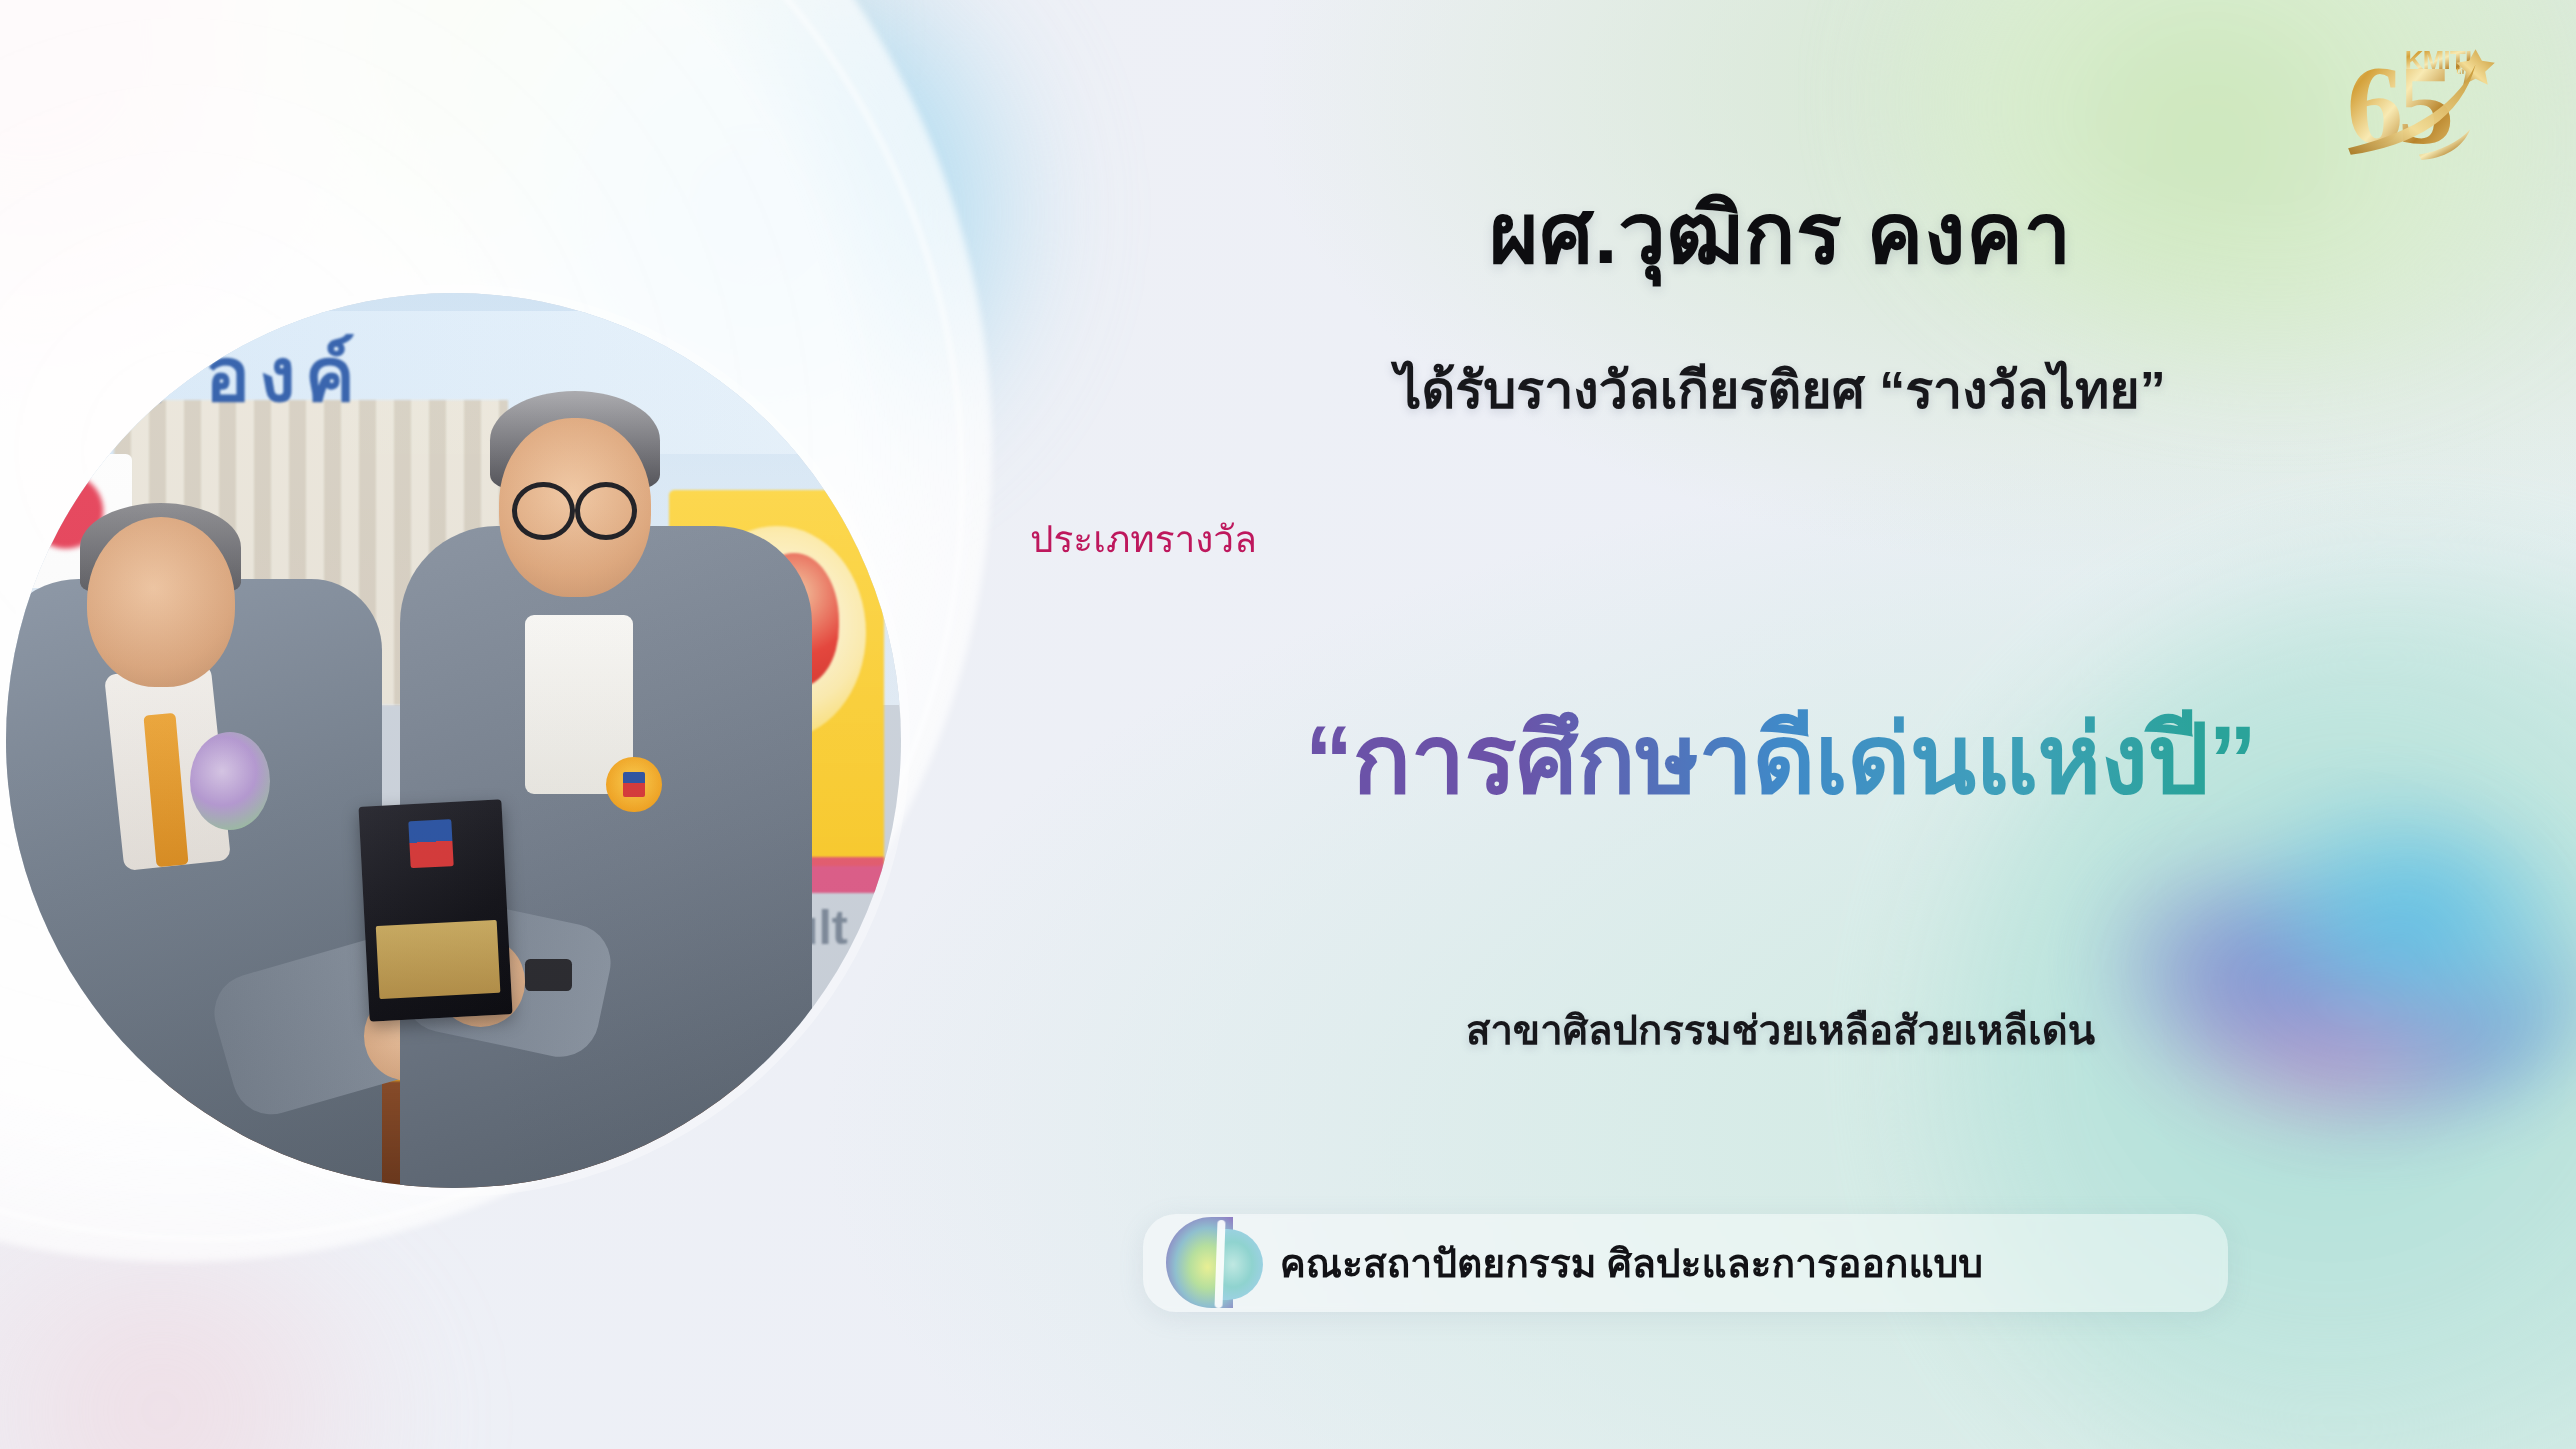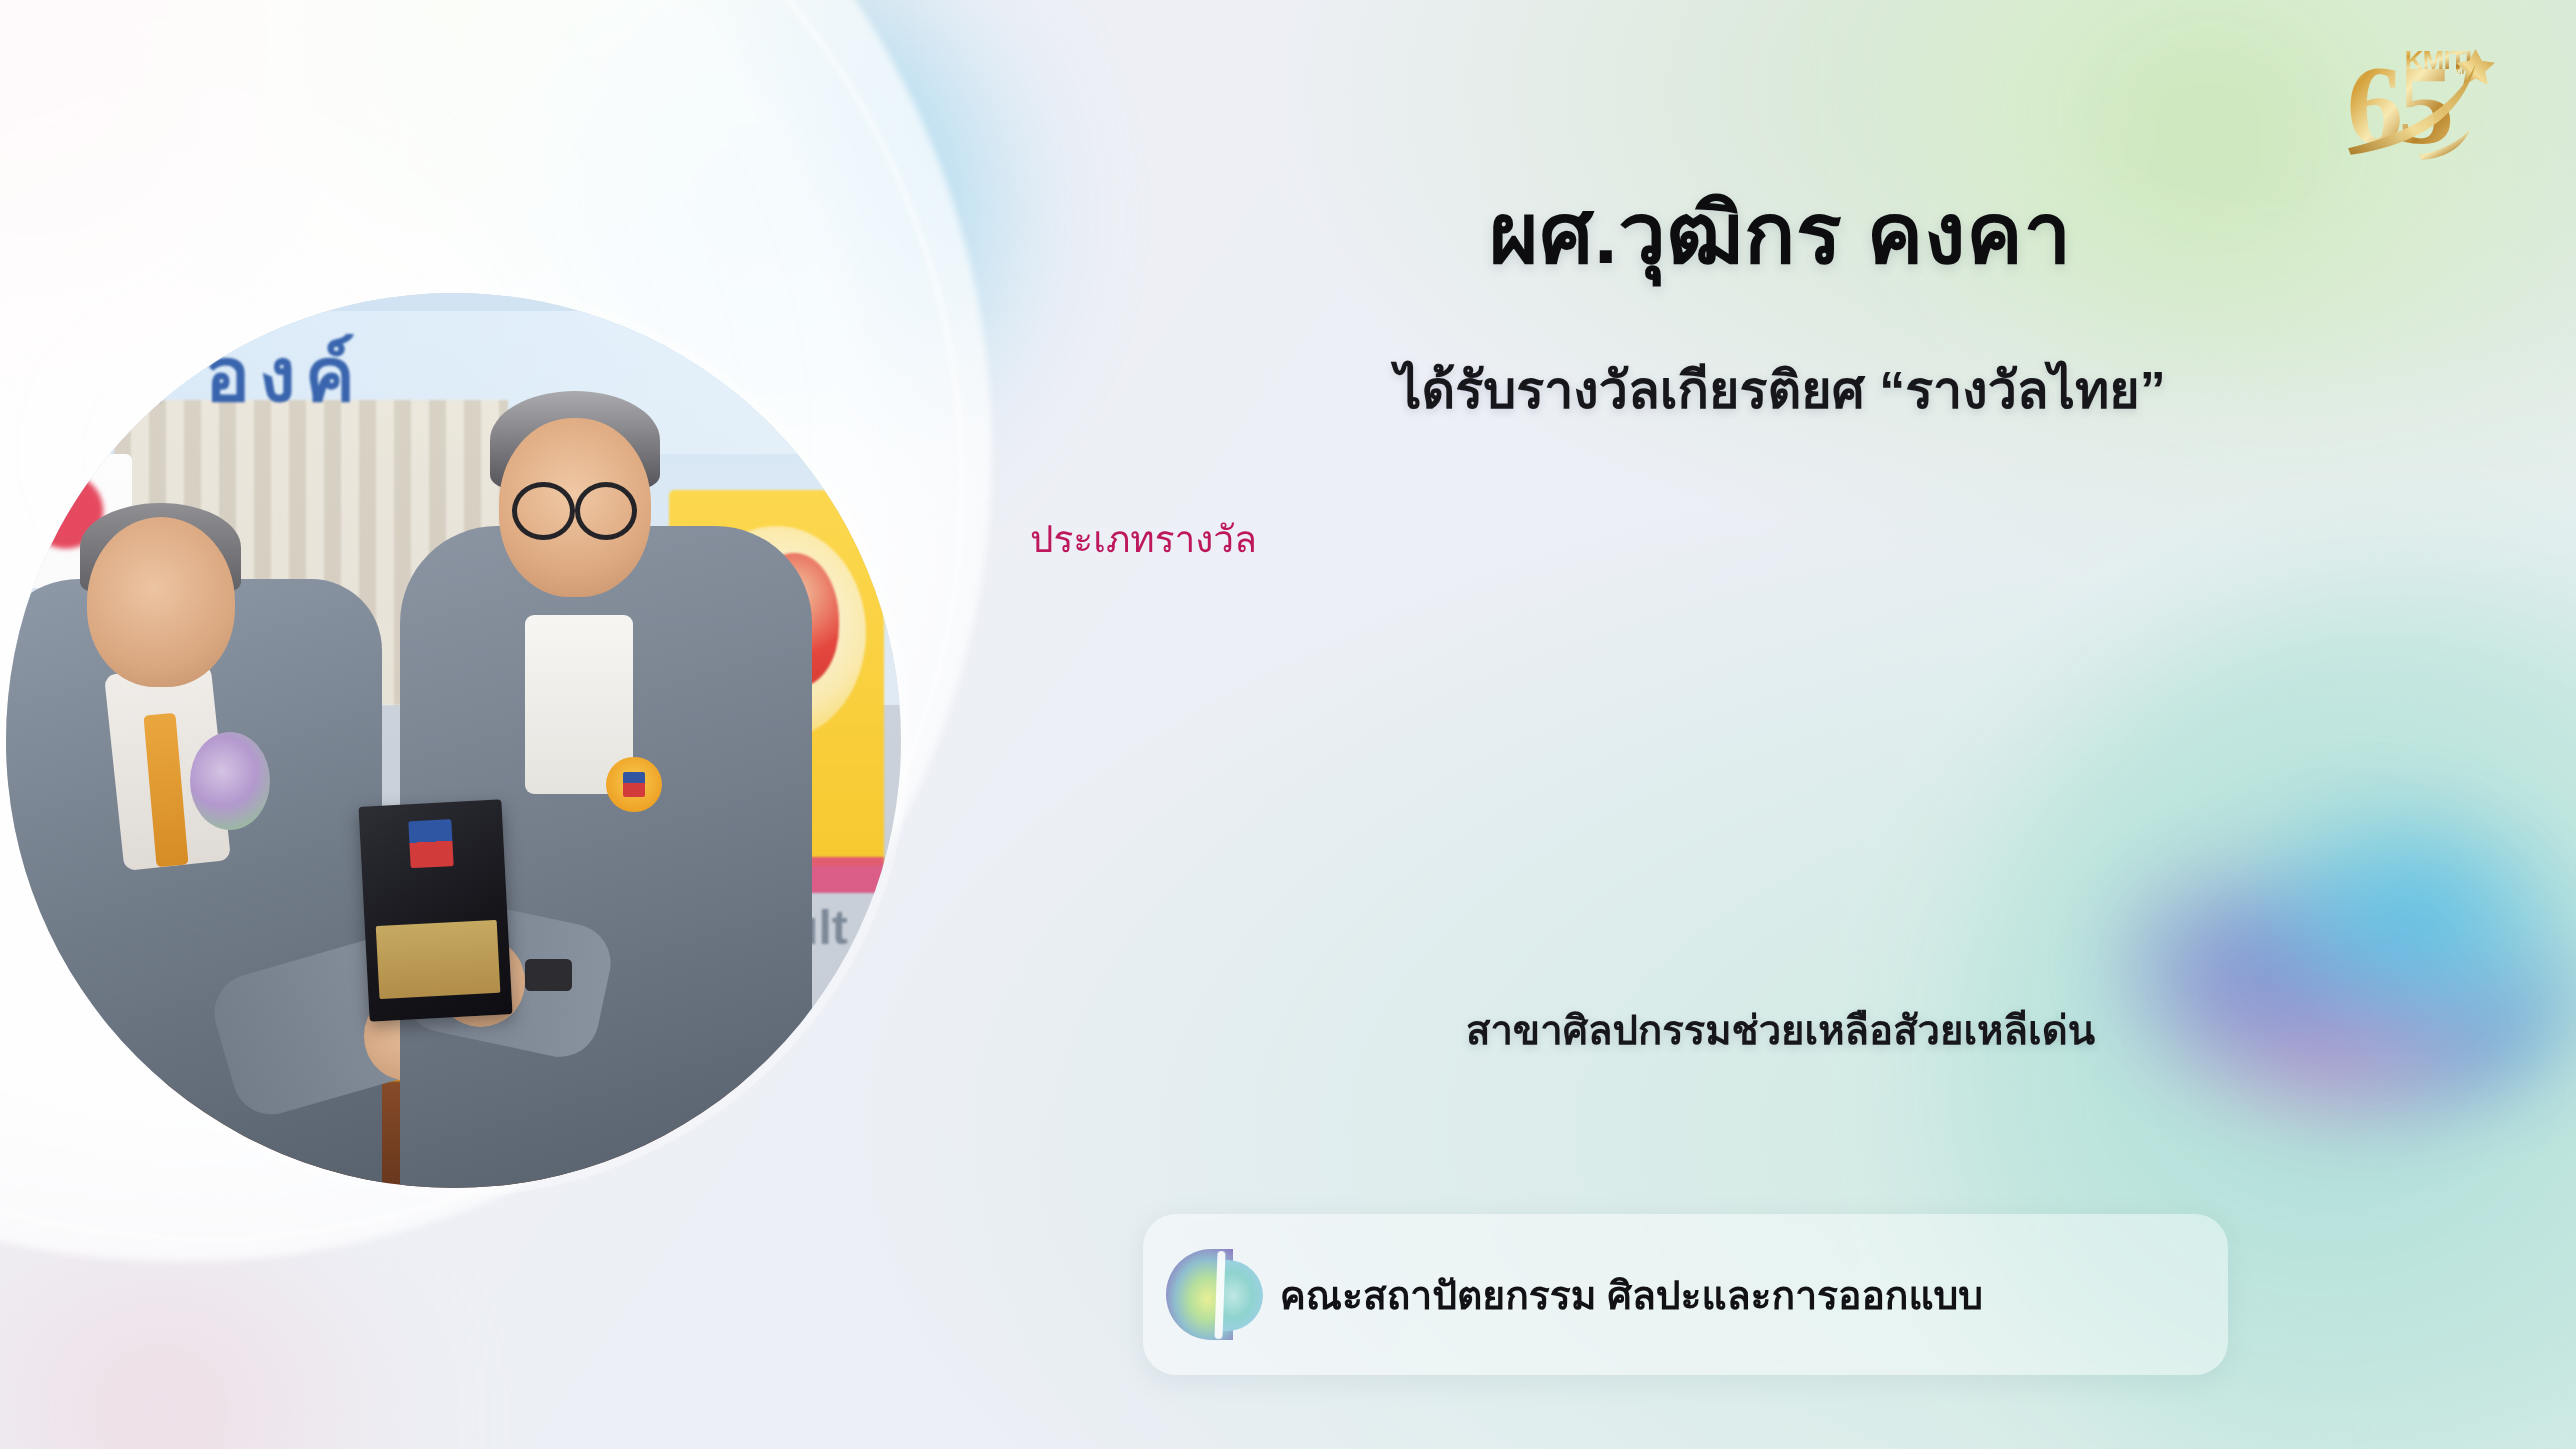--- a/index.html
+++ b/index.html
@@ -149,21 +149,21 @@
   .headline{position:absolute;left:0;right:0;top:708px;text-align:center;
     font-size:97px;font-weight:800;letter-spacing:-0.6px;line-height:1.08;
     background:linear-gradient(90deg,#6b52a8 0%, #6b52a8 32%, #4089c8 50%, #3f9fbb 64%, #2aa39a 78%, #2aa39a 100%);
     -webkit-background-clip:text;background-clip:text;color:transparent;
     -webkit-text-fill-color:transparent;}
   .category{position:absolute;left:0;right:0;top:998px;text-align:center;
     font-size:40px;font-weight:700;color:#17171b;
     text-shadow:0 3.2px 9px rgba(90,100,130,.22);}
 
   
-  .faculty-pill{position:absolute;left:1143px;top:1214px;width:1085px;height:161px;
+  .faculty-pill{position:absolute;left:1143px;top:1214px;width:1085px;height:98px;
     border-radius:33px;background:rgba(255,255,255,.42);
     backdrop-filter:blur(3.9px);box-shadow:0 5.2px 26px rgba(120,140,160,.14);
     display:flex;align-items:center;padding-left:23px;box-sizing:border-box;}
   .faculty-mark{position:relative;width:97px;height:97px;flex:0 0 97px;margin-right:16.7px;}
   .faculty-mark .half-l{position:absolute;left:0;top:2.6px;width:67px;height:91px;
     border-radius:46px 0 0 46px;
     background:radial-gradient(ellipse at 62% 55%, #e8ef94 0%, #b6df9d 30%, #8fbfcf 55%, #8f7fc4 80%, #7d6ab8 100%);
     filter:blur(0.6px);}
   .faculty-mark .half-r{position:absolute;left:54px;top:14px;width:43px;height:71px;
     border-radius:0 36px 36px 0;
@@ -256,20 +256,21 @@
       <path d="M196 60 L206 42 L216 60 L236 63 L221 77 L225 97 L206 88 L187 97 L191 77 L176 63 Z" fill="url(#gold2)"></path>
       <path d="M8 196 C90 176 170 140 206 66 C184 150 110 192 12 206 Z" fill="url(#gold2)" opacity="0.95"></path>
       <path d="M118 206 C152 200 180 186 198 166 C186 196 156 212 122 214 Z" fill="url(#gold)" opacity="0.9"></path>
     </svg>
   </div>
 
   <div class="content">
     <div class="name">ผศ.วุฒิกร คงคา</div>
     <div class="subtitle">ได้รับรางวัลเกียรติยศ “รางวัลไทย”</div>
     <div class="awardtype">ประเภทรางวัล</div>
+    <div class="headline">“การศึกษาดีเด่นแห่งปี”</div>
     <div class="category">สาขาศิลปกรรมช่วยเหลือสัวยเหลีเด่น</div>
   </div>
 
   <div class="faculty-pill">
     <div class="faculty-mark">
       <div class="half-l"></div>
       <div class="half-r"></div>
       <div class="gap"></div>
     </div>
     <div class="faculty-name">คณะสถาปัตยกรรม ศิลปะและการออกแบบ</div>

